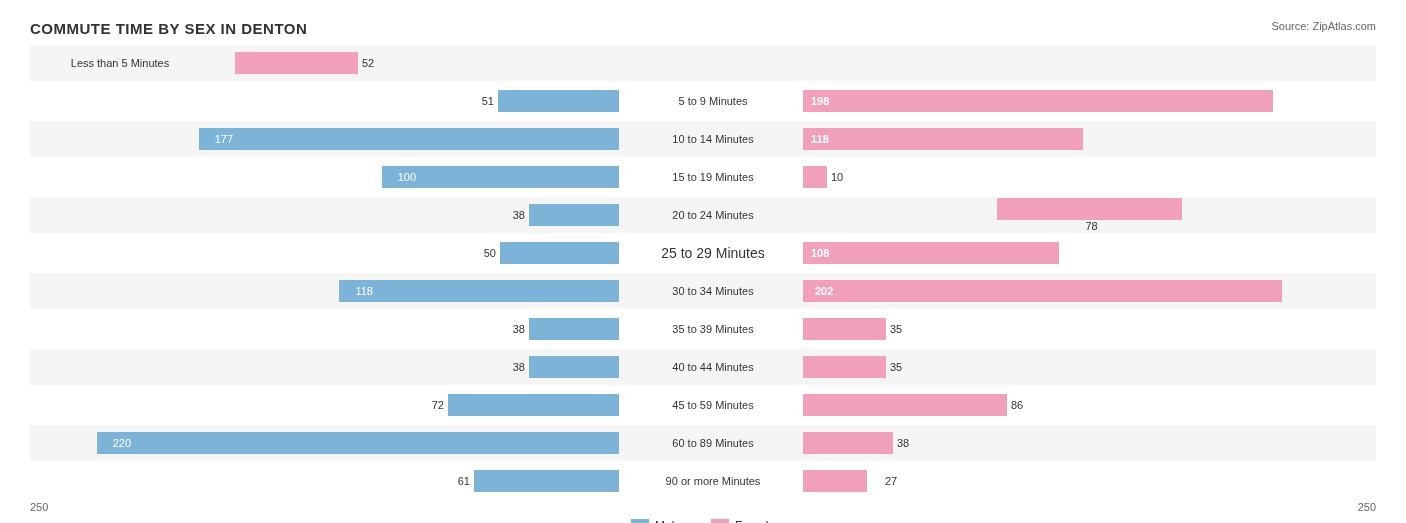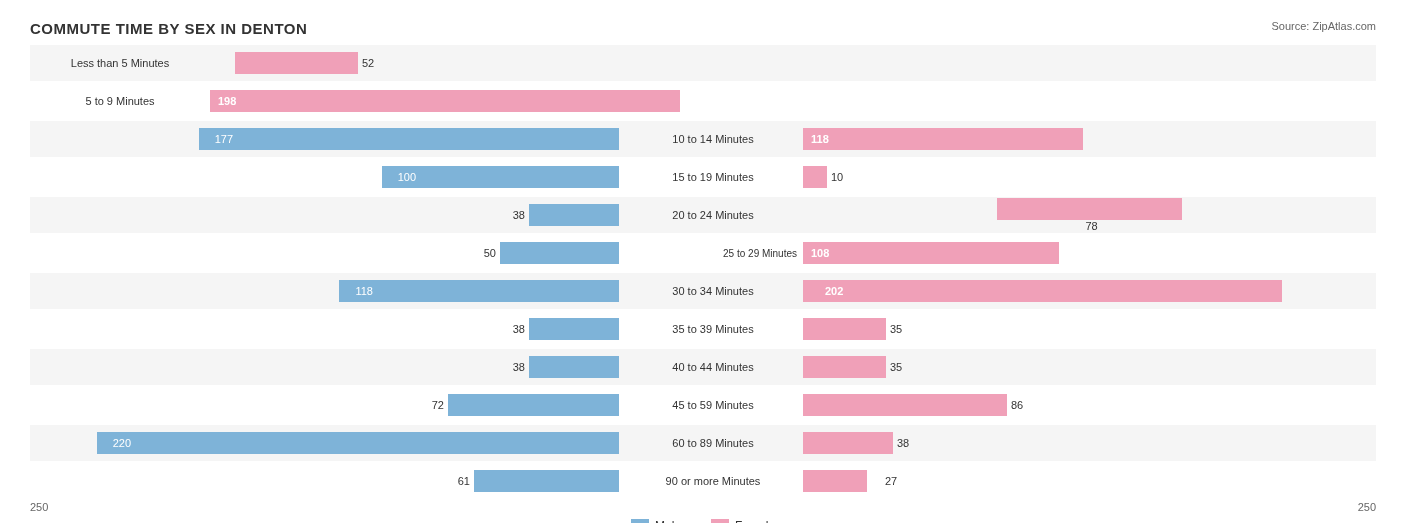--- a/index.html
+++ b/index.html
@@ -120,20 +120,26 @@
 
   <div class="chart-area" id="chart-area">
   <div class="row" style="background: rgb(245, 245, 245);">
         <div class="label-center" style="width: 180px; flex-shrink: 0; text-align: center; font-size: 11px; color: rgb(51, 51, 51); padding: 0px 6px;">Less than 5 Minutes</div>
         <div style="width: 593px; display: flex; align-items: center; padding-left: 25px;">
           <div class="bar-female" style="width: 123px; height: 22px; background: rgb(240, 160, 184); flex-shrink: 0;"></div>
           <span style="font-size: 11px; margin-left: 4px; color: rgb(51, 51, 51);">52</span>
         </div>
       </div>
       <div class="row" style="background: rgb(255, 255, 255);">
+        <div class="left-section" style="width: 593px; display: flex; align-items: center; justify-content: flex-end;">
+          <div style="display: flex; align-items: center; justify-content: flex-end; width: 100%;">
+            <span style="font-size: 11px; color: rgb(51, 51, 51); margin-right: 4px; min-width: 30px; text-align: right;">51</span>
+            <div class="bar-male" style="width: 121px; height: 22px; background: rgb(126, 179, 216); flex-shrink: 0;"></div>
+          </div>
+        </div>
         <div class="label-center" style="width: 180px; flex-shrink: 0; text-align: center; font-size: 11px; color: rgb(51, 51, 51); padding: 0px 6px;">5 to 9 Minutes</div>
         <div style="width: 593px; display: flex; align-items: center;">
           <div class="bar-female" style="width: 470px; height: 22px; background: rgb(240, 160, 184); flex-shrink: 0; display: flex; align-items: center; padding-left: 4px;">
             <span style="font-size: 11px; margin-left: 4px; color: rgb(255, 255, 255); font-weight: bold;">198</span>
           </div>
         </div>
       </div>
       <div class="row" style="background: rgb(245, 245, 245);">
         <div class="left-section" style="width: 593px; display: flex; align-items: center; justify-content: flex-end;">
           <div style="display: flex; align-items: flex-end; justify-content: flex-end; width: 100%;">
@@ -176,38 +182,38 @@
           <span style="font-size: 11px; margin-left: 4px; color: rgb(51, 51, 51);">78</span>
         </div>
       </div>
       <div class="row" style="background: rgb(255, 255, 255);">
         <div class="left-section" style="width: 593px; display: flex; align-items: center; justify-content: flex-end;">
           <div style="display: flex; align-items: center; justify-content: flex-end; width: 100%;">
             <span style="font-size: 11px; color: rgb(51, 51, 51); margin-right: 4px; min-width: 30px; text-align: right;">50</span>
             <div class="bar-male" style="width: 119px; height: 22px; background: rgb(126, 179, 216); flex-shrink: 0;"></div>
           </div>
         </div>
-        <div class="label-center" style="width: 180px; flex-shrink: 0; text-align: right; font-size: 10px; color: rgb(51, 51, 51); padding: 0px 6px;">25 to 29 Minutes</div>
+        <div class="label-center" style="width: 180px; flex-shrink: 0; text-align: center; font-size: 14px; color: rgb(51, 51, 51); padding: 0px 6px;">25 to 29 Minutes</div>
         <div style="width: 593px; display: flex; align-items: center;">
           <div class="bar-female" style="width: 256px; height: 22px; background: rgb(240, 160, 184); flex-shrink: 0; display: flex; align-items: center; padding-left: 4px;">
             <span style="font-size: 11px; margin-left: 4px; color: rgb(255, 255, 255); font-weight: bold;">108</span>
           </div>
         </div>
       </div>
       <div class="row" style="background: rgb(245, 245, 245);">
         <div class="left-section" style="width: 593px; display: flex; align-items: center; justify-content: flex-end;">
           <div style="display: flex; align-items: center; justify-content: flex-end; width: 100%;">
             <div class="bar-male" style="width: 280px; height: 22px; background: rgb(126, 179, 216); flex-shrink: 0; display: flex; align-items: center; justify-content: flex-start; padding-left: 4px;">
               <span style="font-size: 11px; color: rgb(255, 255, 255); margin-right: 0px; min-width: 30px; text-align: right;">118</span>
             </div>
           </div>
         </div>
         <div class="label-center" style="width: 180px; flex-shrink: 0; text-align: center; font-size: 11px; color: rgb(51, 51, 51); padding: 0px 6px;">30 to 34 Minutes</div>
         <div style="width: 593px; display: flex; align-items: center;">
-          <div class="bar-female" style="width: 479px; height: 22px; background: rgb(240, 160, 184); flex-shrink: 0; display: flex; align-items: center; padding-left: 18px;">
+          <div class="bar-female" style="width: 479px; height: 22px; background: rgb(240, 160, 184); flex-shrink: 0; display: flex; align-items: center; padding-left: 8px;">
             <span style="font-size: 11px; margin-left: 4px; color: rgb(255, 255, 255); font-weight: bold;">202</span>
           </div>
         </div>
       </div>
       <div class="row" style="background: rgb(255, 255, 255);">
         <div class="left-section" style="width: 593px; display: flex; align-items: center; justify-content: flex-end;">
           <div style="display: flex; align-items: center; justify-content: flex-end; width: 100%;">
             <span style="font-size: 11px; color: rgb(51, 51, 51); margin-right: 4px; min-width: 30px; text-align: right;">38</span>
             <div class="bar-male" style="width: 90px; height: 22px; background: rgb(126, 179, 216); flex-shrink: 0;"></div>
           </div>

